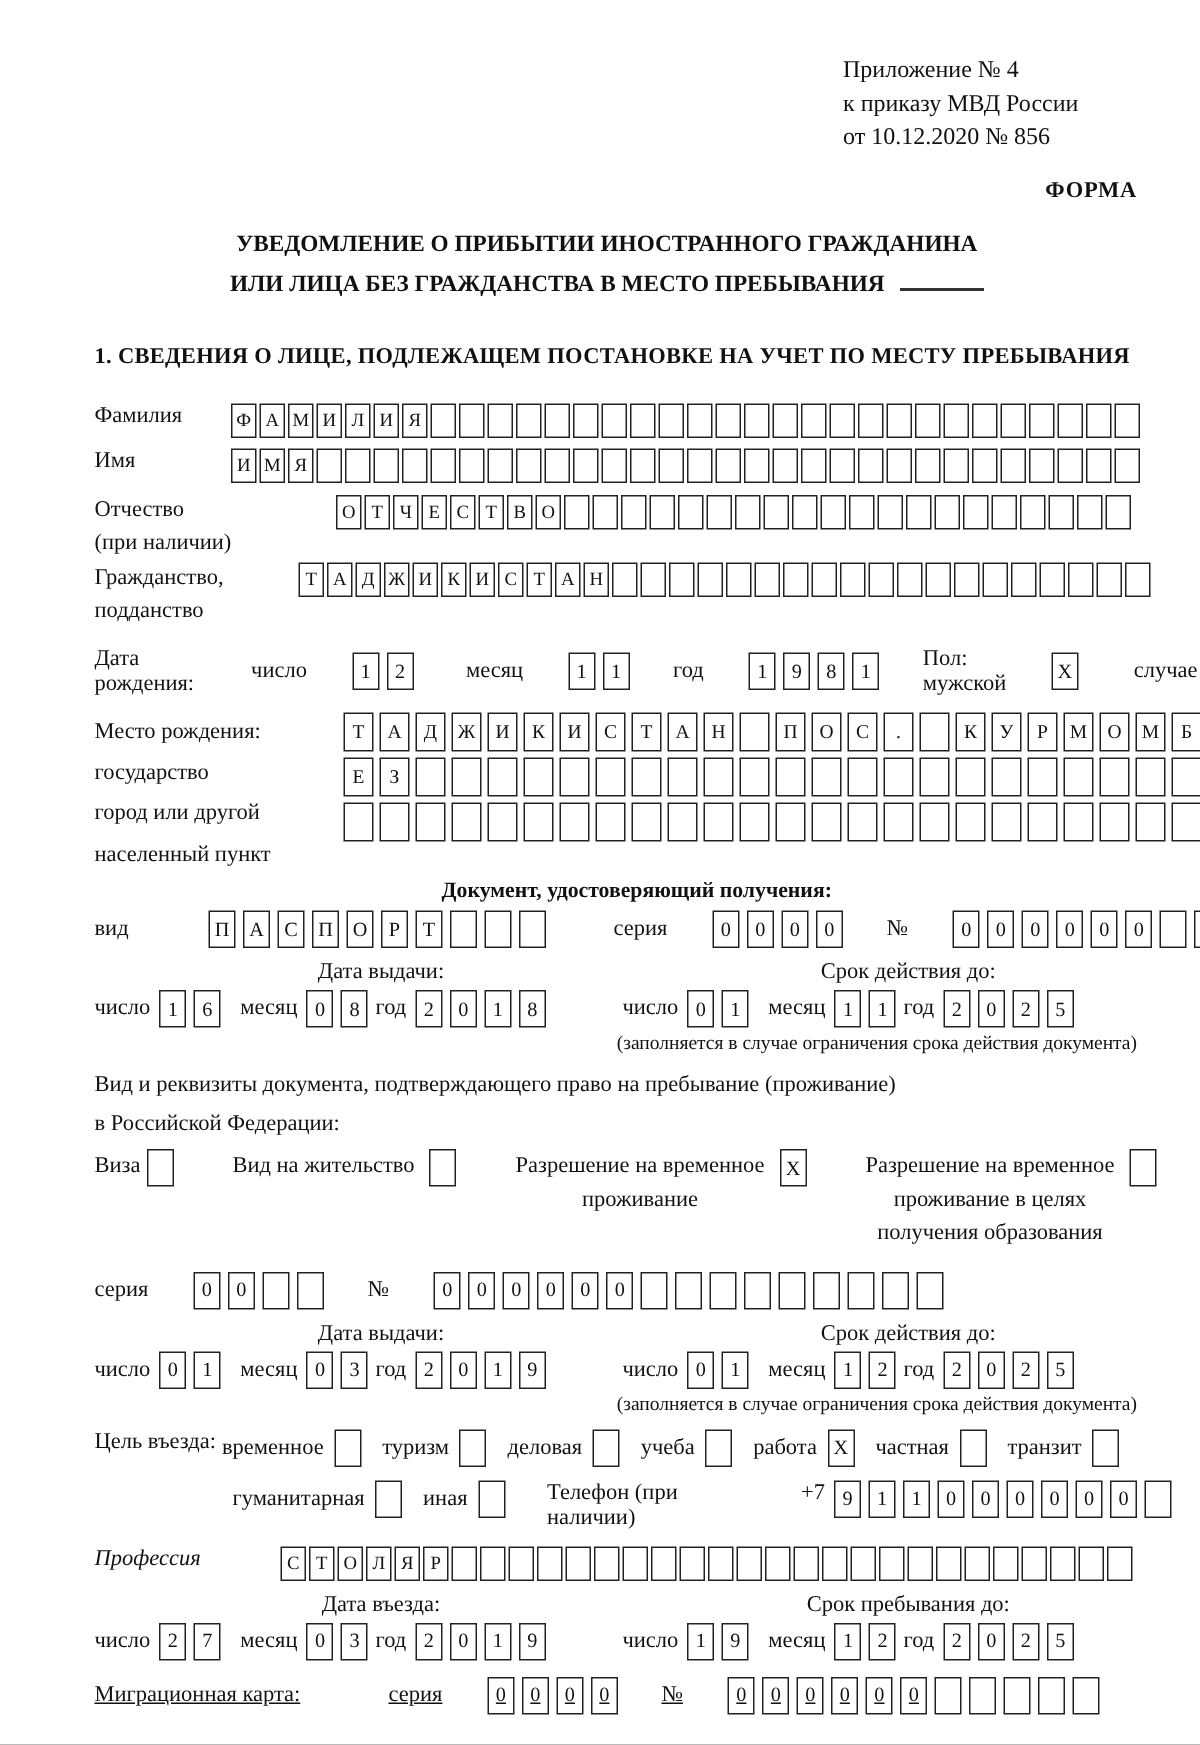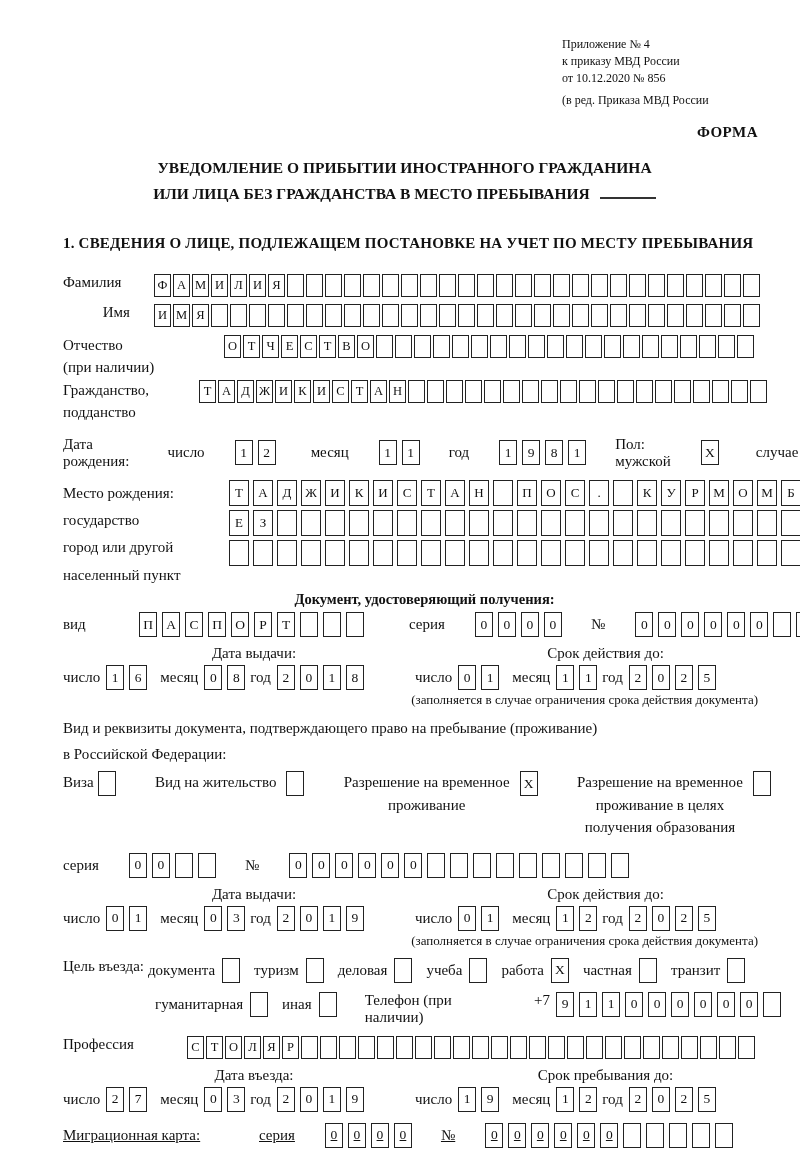--- a/index.html
+++ b/index.html
@@ -2,21 +2,21 @@
 <html><head>
 <meta charset="utf-8">
 <style>
   html,body{margin:0;padding:0;background:#888;}
   .page{
     width:800px;height:1163px;background:#fff;color:#111;
     font-family:"Liberation Serif","DejaVu Serif",serif;
     box-sizing:border-box;padding:36px 14px 0 63px;overflow:hidden;
     position:relative;margin:0 auto;
   }
-  .annex{width:196px;margin-left:auto;margin-right:28px;font-size:12px;line-height:1.42;}
+  .annex{width:196px;margin-left:auto;margin-right:28px;font-size:16px;line-height:1.42;}
   .annex .gap{margin-top:5px;}
   .forma{text-align:right;padding-right:28px;font-weight:bold;font-size:15px;margin-top:15px;letter-spacing:.5px;}
   .title{text-align:center;font-weight:bold;font-size:15.5px;line-height:1.7;margin-top:14px;margin-right:40px;}
   .blankline{display:inline-block;width:56px;border-bottom:2px solid #333;margin-left:10px;vertical-align:baseline;}
   .sect{font-weight:bold;font-size:15px;margin-top:27px;letter-spacing:.2px;}
   .line{display:flex;align-items:flex-start;font-size:15px;gap:24px;}
   .lbl{flex:none;}
   .ml2{white-space:pre-line;line-height:1.45;}
   .cells{display:inline-flex;flex:none;}
   .cell{
@@ -44,21 +44,20 @@
 </style>
 </head>
 <body>
 
 <div class="page">
 
   <div class="annex">
     <div>Приложение № 4</div>
     <div>к приказу МВД России</div>
     <div>от 10.12.2020 № 856</div>
-    <div class="gap">(в ред. Приказа МВД России</div>
   </div>
 
   <div class="forma">ФОРМА</div>
 
   <div class="title">
     <div>УВЕДОМЛЕНИЕ О ПРИБЫТИИ ИНОСТРАННОГО ГРАЖДАНИНА</div>
     <div><span>ИЛИ ЛИЦА БЕЗ ГРАЖДАНСТВА В МЕСТО ПРЕБЫВАНИЯ</span><span class="blankline"></span></div>
   </div>
 
   <div class="sect">1. СВЕДЕНИЯ О ЛИЦЕ, ПОДЛЕЖАЩЕМ ПОСТАНОВКЕ НА УЧЕТ ПО МЕСТУ ПРЕБЫВАНИЯ</div>
@@ -94,21 +93,21 @@
         <span class="cell"></span>
         <span class="cell"></span>
         <span class="cell"></span>
         <span class="cell"></span>
         <span class="cell"></span>
         <span class="cell"></span>
         <span class="cell"></span>
       </span>
   </div>
 
-  <div class="line" style="margin-top:7px;text-align:right;">
+  <div class="line" style="margin-top:7px;">
     <span class="lbl" style="width:67px;">Имя</span>
     <span class="cells">
         <span class="cell">И</span>
         <span class="cell">М</span>
         <span class="cell">Я</span>
         <span class="cell"></span>
         <span class="cell"></span>
         <span class="cell"></span>
         <span class="cell"></span>
         <span class="cell"></span>
@@ -521,21 +520,21 @@
             <span class="cell">5</span>
           </span>
       </div>
     </div>
   </div>
   <div class="note">(заполняется в случае ограничения срока действия документа)</div>
 
   <div class="chkrow purpose" style="margin-top:9px;">
     <span class="dlbl" style="margin-right:4px;">Цель въезда:</span>
     <span class="opt">
-        <span>документа</span>
+        <span>временное</span>
         <span class="cells date">
           <span class="cell"></span>
         </span>
       </span>
     <span class="opt">
         <span>туризм</span>
         <span class="cells date">
           <span class="cell"></span>
         </span>
       </span>
@@ -593,21 +592,21 @@
         <span class="cell">0</span>
         <span class="cell">0</span>
         <span class="cell">0</span>
         <span class="cell">0</span>
         <span class="cell">0</span>
         <span class="cell"></span>
       </span>
   </div>
 
   <div class="line" style="margin-top:10px;">
-    <span class="lbl" style="width:100px;">Профессия</span>
+    <span class="lbl" style="width:100px;font-style:italic;">Профессия</span>
     <span class="cells">
         <span class="cell">С</span>
         <span class="cell">Т</span>
         <span class="cell">О</span>
         <span class="cell">Л</span>
         <span class="cell">Я</span>
         <span class="cell">Р</span>
         <span class="cell"></span>
         <span class="cell"></span>
         <span class="cell"></span>

